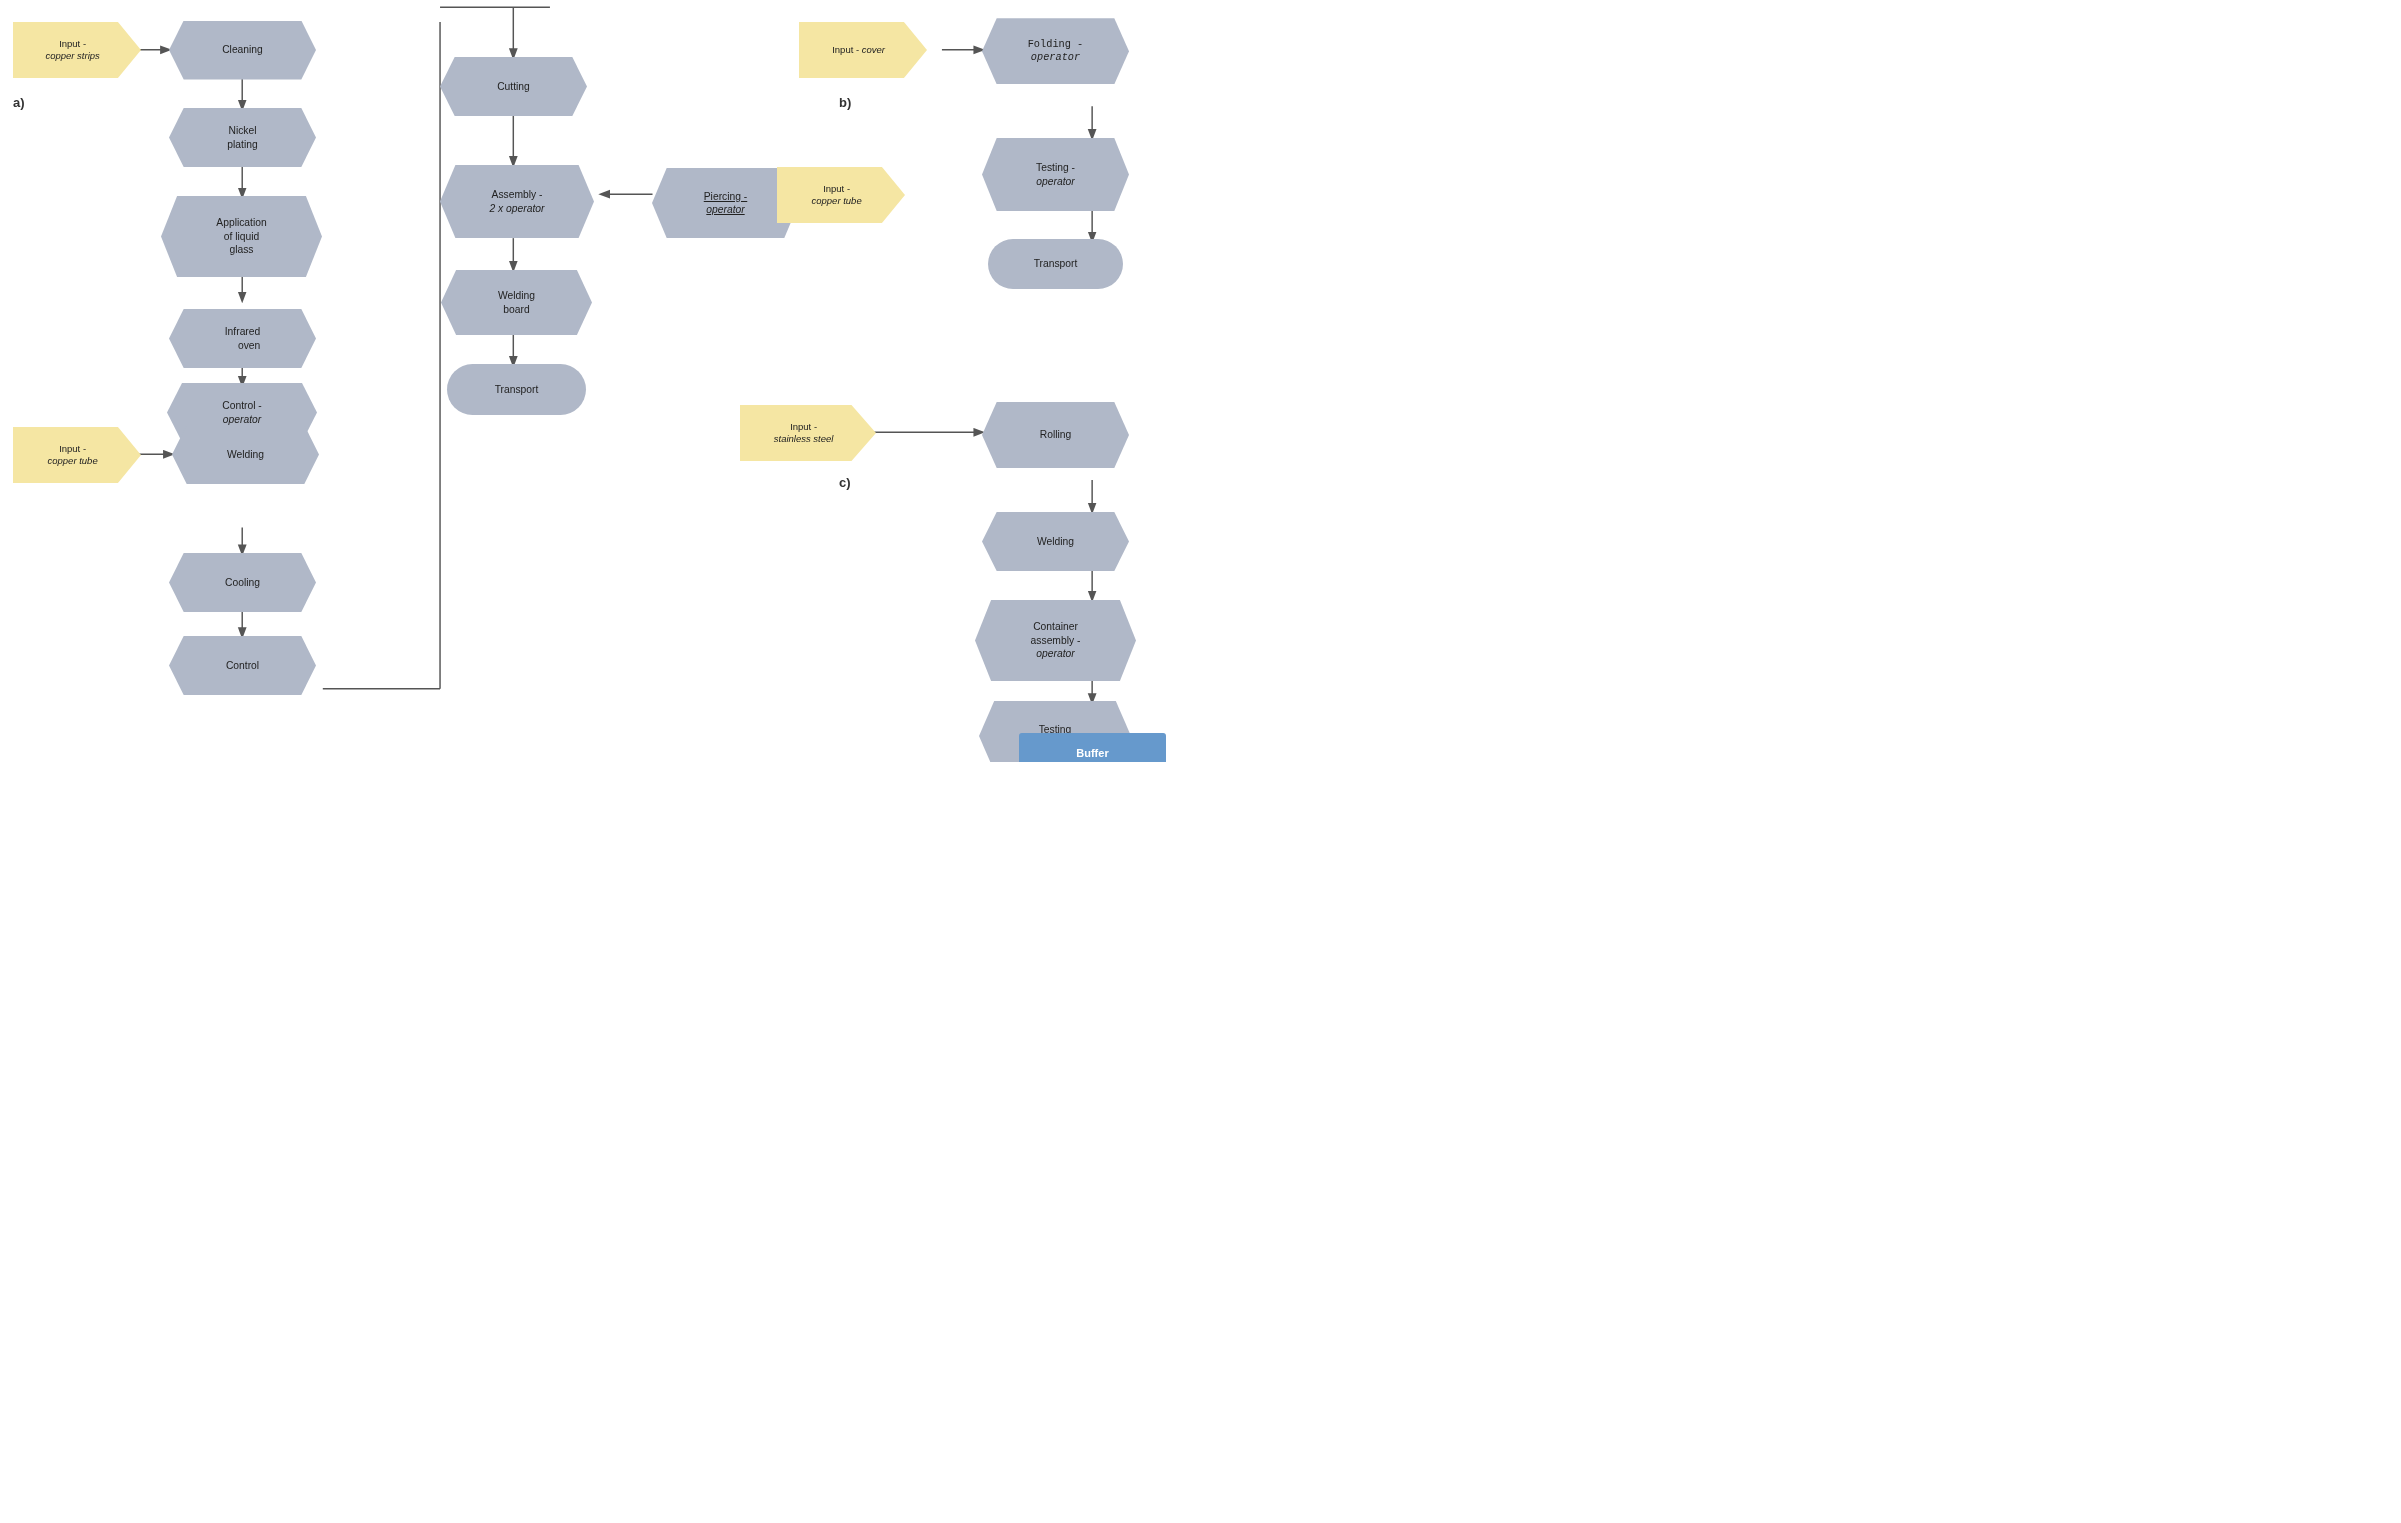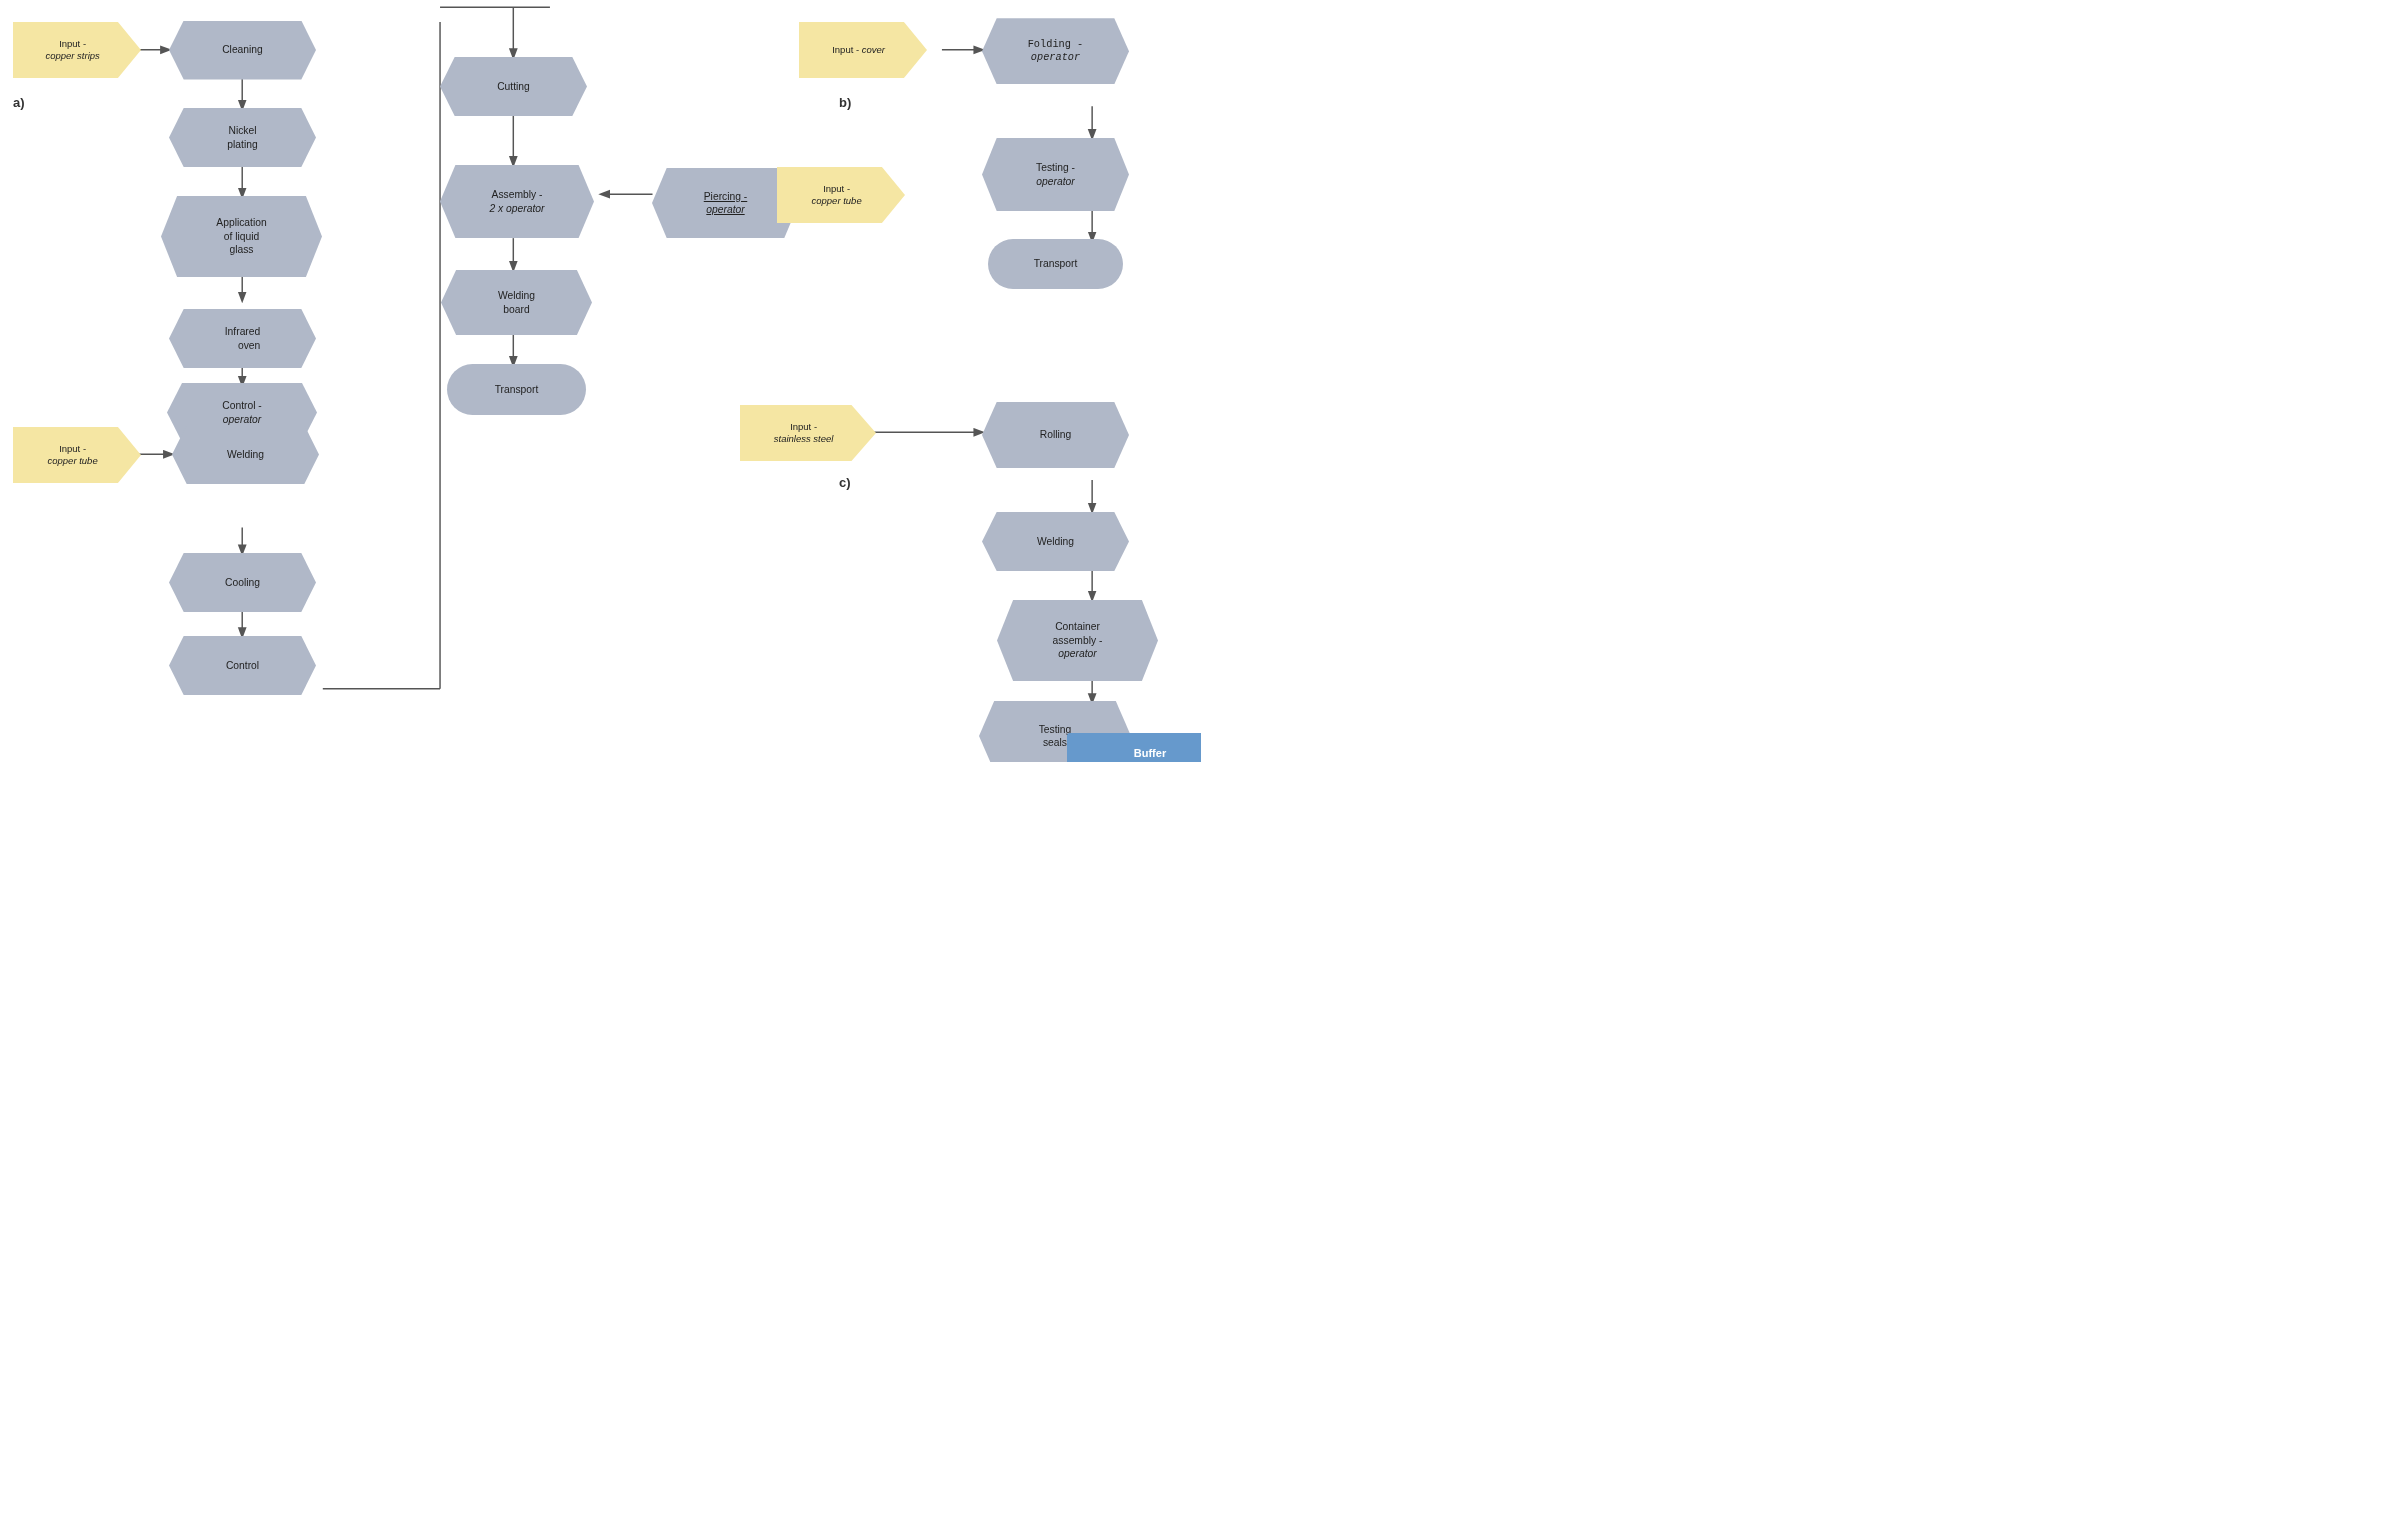--- a/index.html
+++ b/index.html
@@ -253,26 +253,26 @@
   </div>
 
   <div class="hex" style="left:982px; top:402px; width:147px; height:66px;">
     <span>Rolling</span>
   </div>
 
   <div class="hex" style="left:982px; top:512px; width:147px; height:59px;">
     <span>Welding</span>
   </div>
 
-  <div class="hex" style="left:997px; top:600px; width:161px; height:81px;">
+  <div class="hex" style="left:975px; top:600px; width:161px; height:81px;">
     <span>Container<br>assembly -<br><em>operator</em></span>
   </div>
 
   <div class="hex" style="left:979px; top:701px; width:152px; height:70px;">
     <span>Testing<br>seals</span>
   </div>
 
-  <div class="blue-rect" style="left: 1019px; top: 733px; width: 166px; height: 40px; display: flex; margin-left: 48px;">
+  <div class="blue-rect" style="left: 1019px; top: 733px; width: 147px; height: 40px; display: flex;">
     <span>Buffer</span>
   </div>
 
 </div>
 
 
 </body></html>

